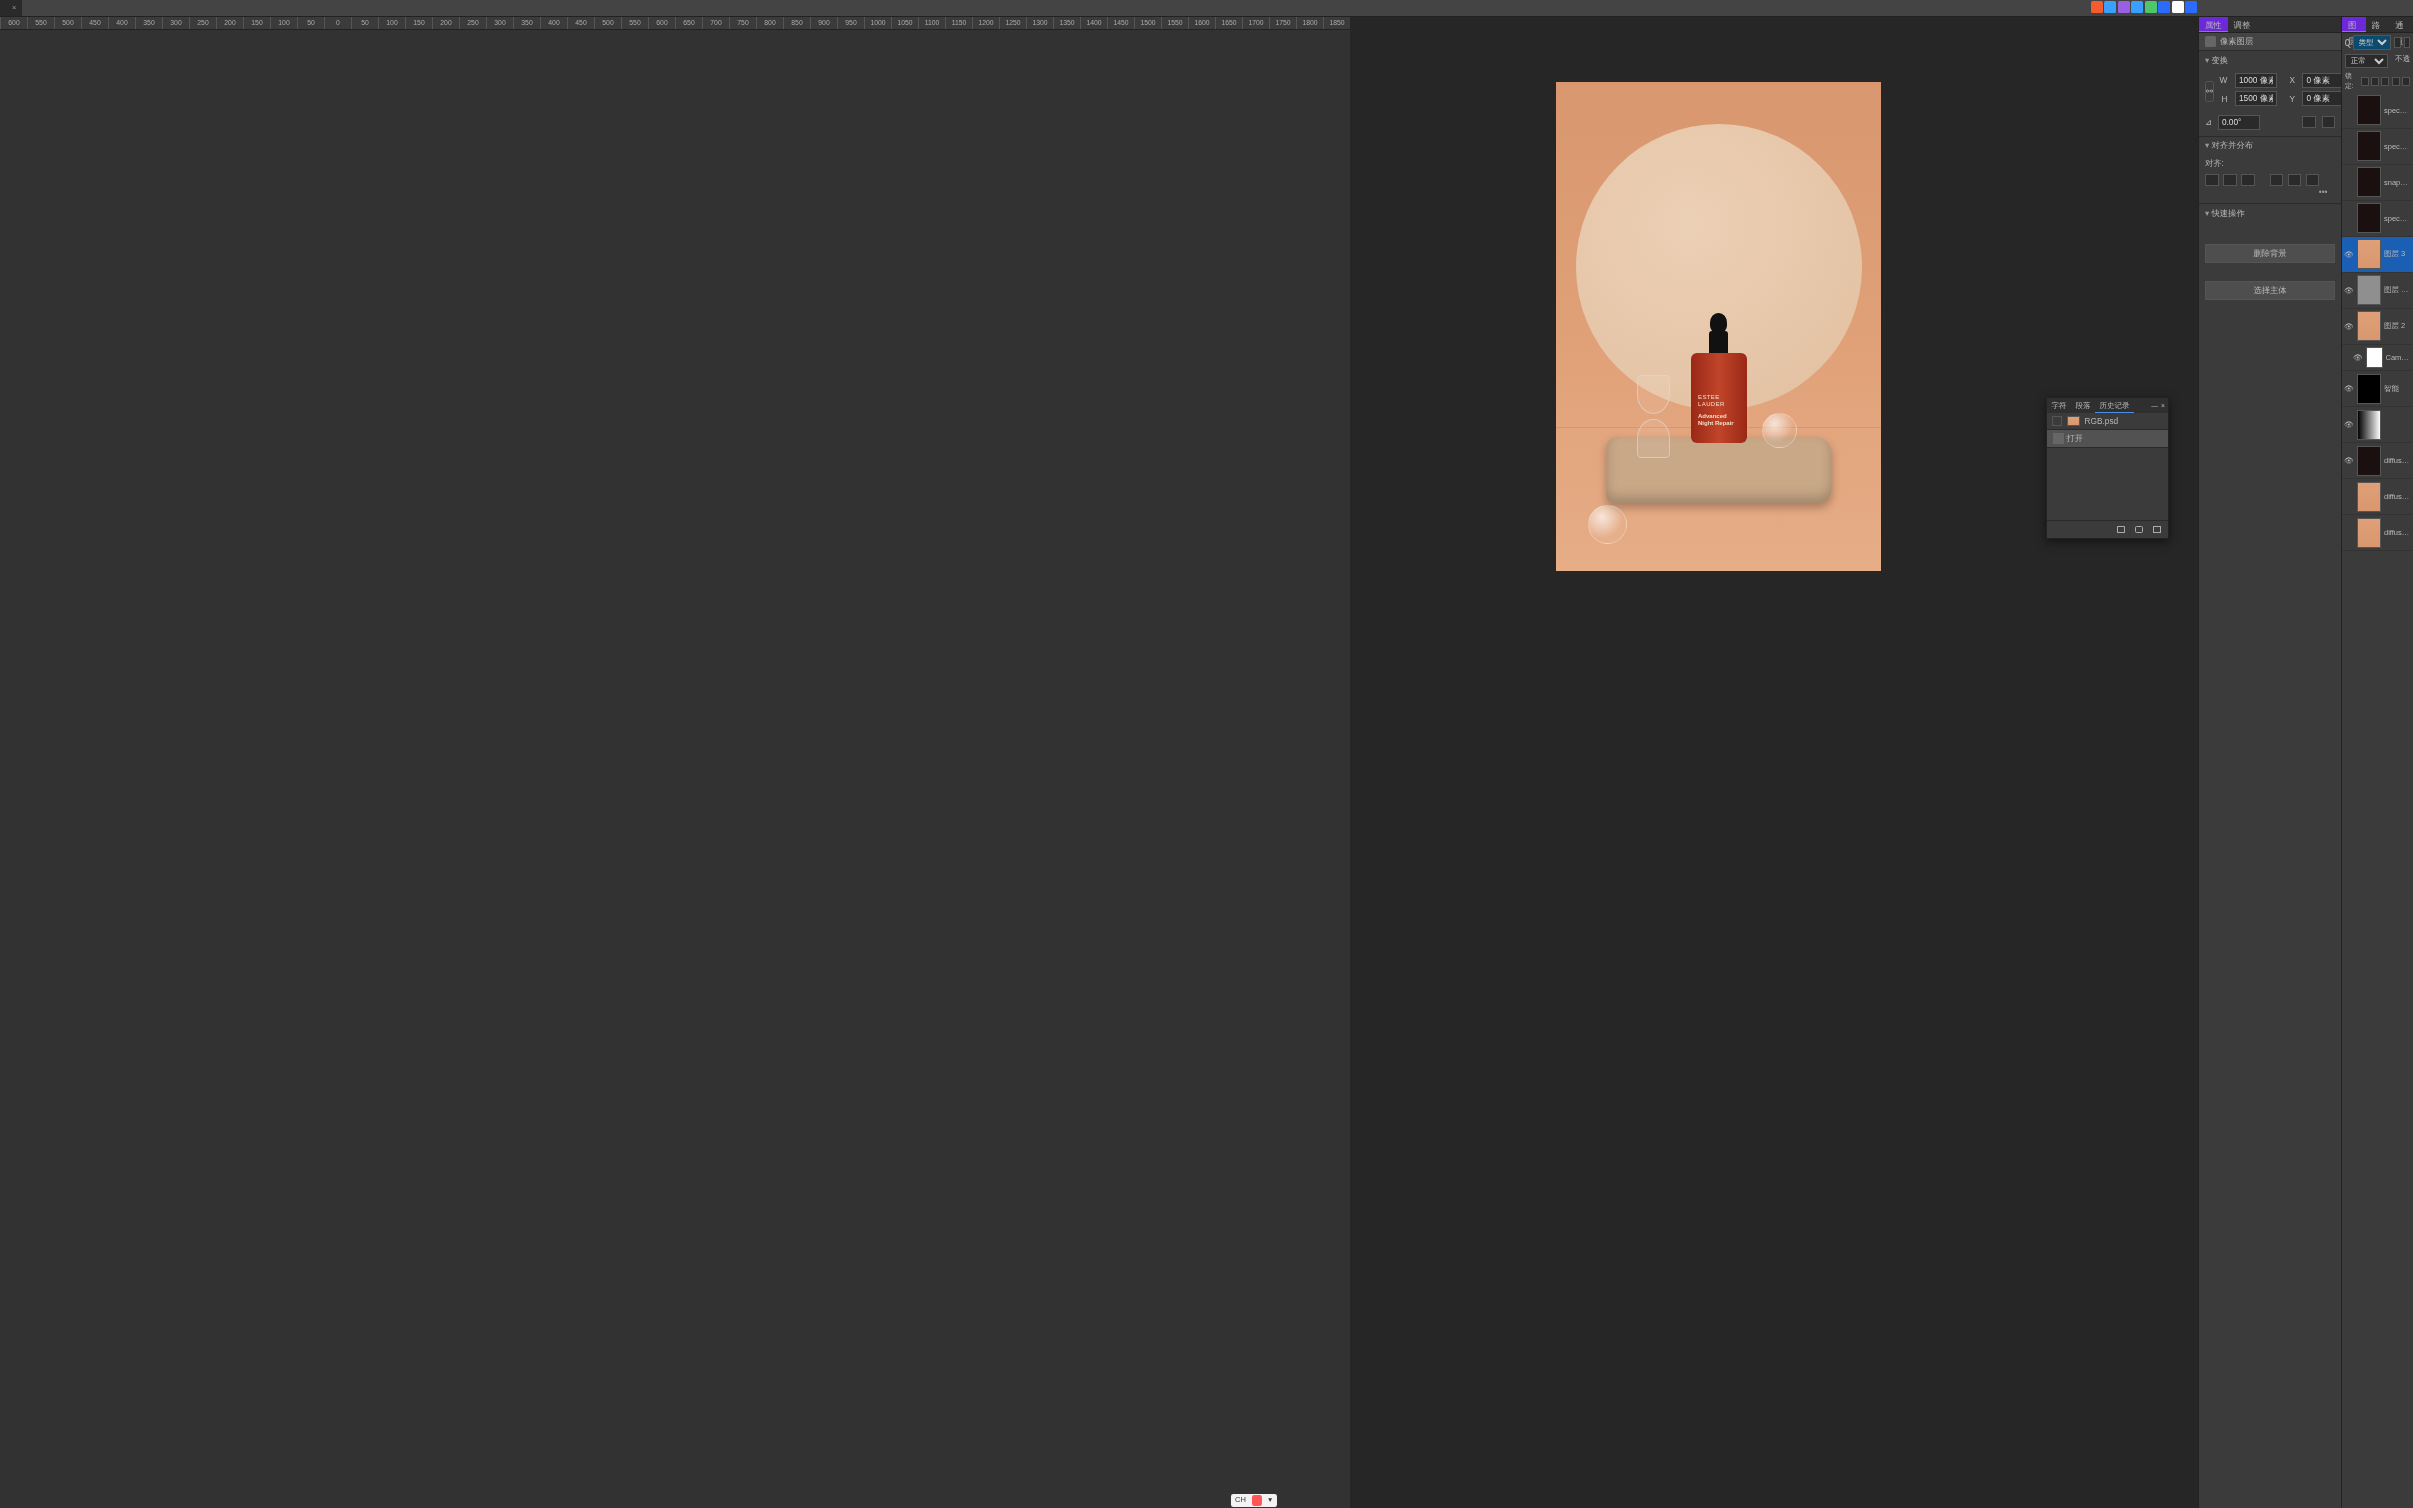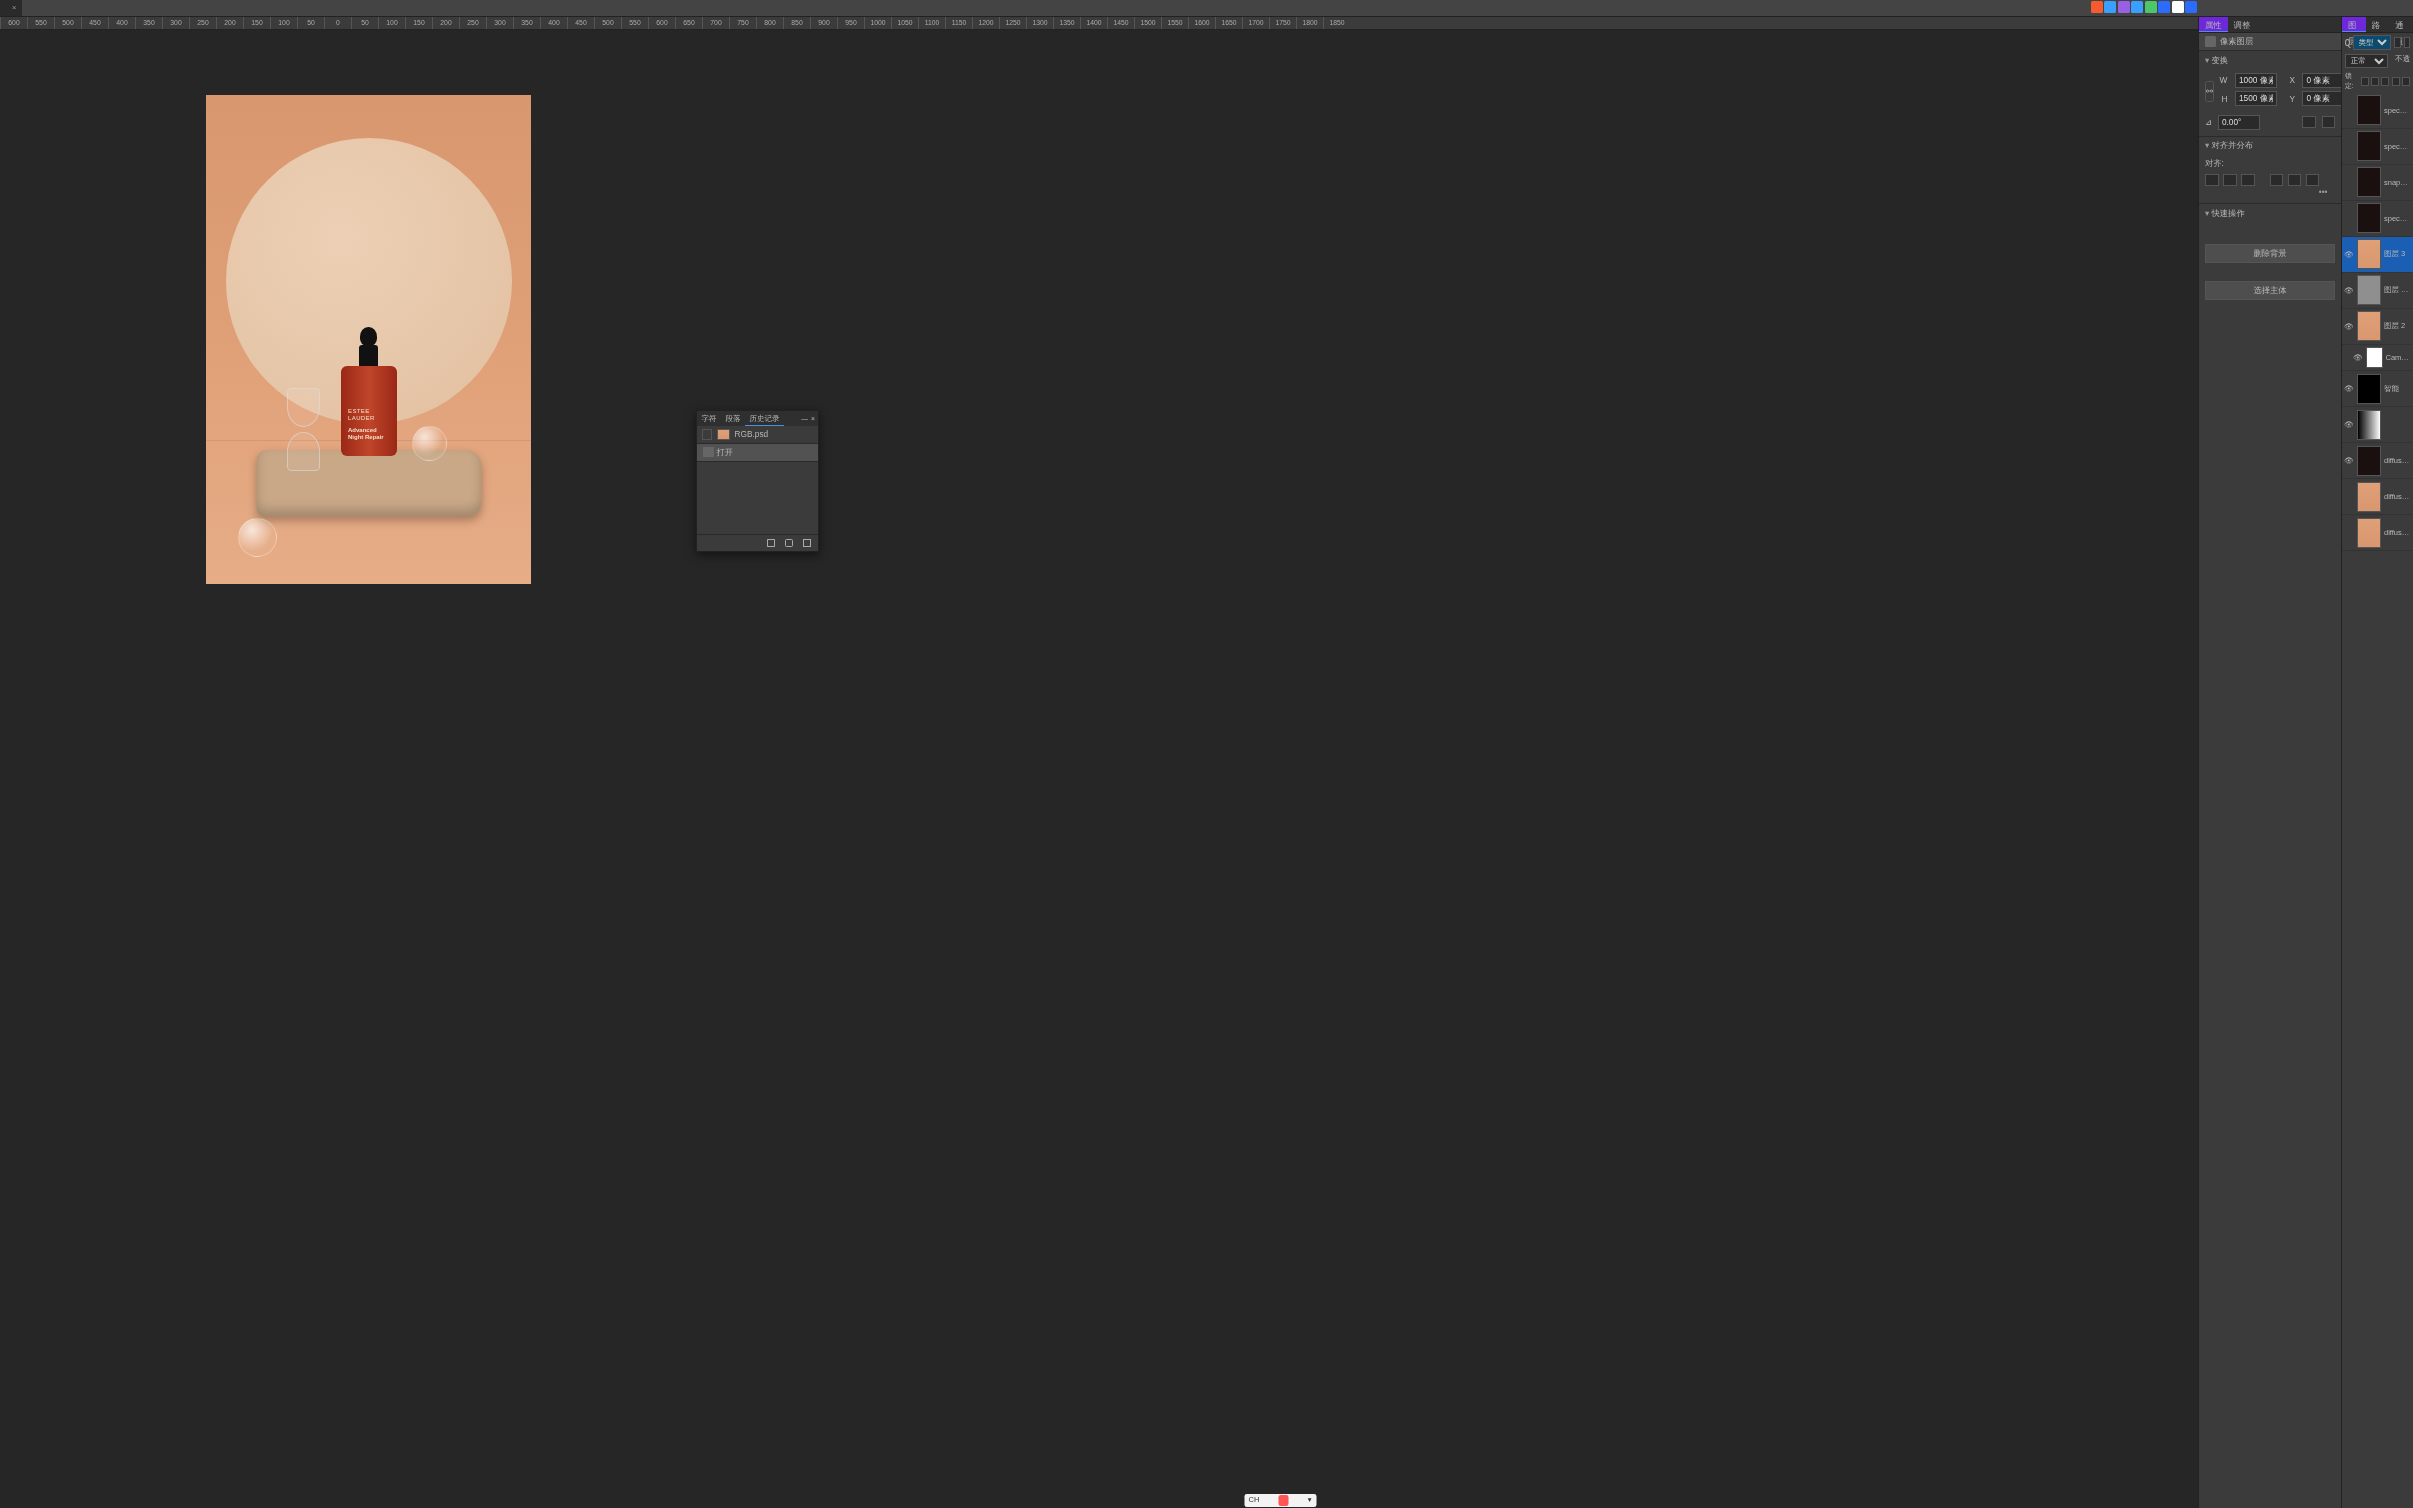--- a/index.html
+++ b/index.html
@@ -12,21 +12,21 @@
 .doc-tab { height: 16.5px; padding: 0 6px; display: flex; align-items: center; background: #2a2a2a; font-size: 7.5px; }
 .doc-tab .x { margin-left: 6px; color: #999; cursor: pointer; }
 
 .main-row { flex: 1; display: flex; position: relative; }
 
 
 .ruler-h { height: 13.5px; background: #3b3b3b; border-bottom: 0.8px solid #222; display: flex; align-items: center; overflow: hidden; font-size: 6.8px; color: #aaa; }
 .ruler-h .tick { flex: 0 0 auto; width: 27px; text-align: center; border-left: 0.8px solid #555; height: 13.5px; line-height: 9px; padding-top: 1.5px; }
 
 
-.canvas-col { flex: 1; display: flex; flex-direction: column; position: relative; }
+.canvas-col { flex: 1; display: flex; flex-direction: row; position: relative; }
 .canvas-stage { flex: 1; background: #262626; position: relative; overflow: hidden; }
 .artwork { position: absolute; left: 206px; top: 65px; width: 325px; height: 489px; background: linear-gradient(180deg, #d8976f 0%, #e0a077 50%, #e6ad87 100%); }
 .artwork::before { content: ""; position: absolute; left: 50%; top: 38%; transform: translate(-50%,-50%); width: 286px; height: 286px; border-radius: 50%; background: radial-gradient(circle at 40% 35%, #ecd0b5, #e2bfa0); }
 .stone { position: absolute; left: 50%; bottom: 68px; transform: translateX(-50%); width: 225px; height: 66px; background: #c9a887; border-radius: 10.5px 16.5px 13.5px 7.5px; box-shadow: inset 0 -6px 12px rgba(0,0,0,.2), 0 4.5px 9px rgba(0,0,0,.25); }
 .bottle { position: absolute; left: 50%; bottom: 128px; transform: translateX(-50%); width: 56px; height: 128px; }
 .bottle-body { position: absolute; bottom: 0; width: 56px; height: 90px; background: linear-gradient(90deg, #9a2816, #c0452a, #9a2816); border-radius: 6px; }
 .bottle-label { position: absolute; bottom: 15px; left: 7.5px; right: 7.5px; color: #f5dcc7; font-size: 6px; line-height: 1.2; text-align: left; }
 .bottle-drop { position: absolute; bottom: 89px; left: 18px; width: 19.5px; height: 22.5px; background: #111; border-radius: 3px 3px 1.5px 1.5px; }
 .bottle-bulb { position: absolute; bottom: 110px; left: 19.5px; width: 16.5px; height: 19.5px; background: #111; border-radius: 50% 50% 40% 40%; }
 .hourglass { position: absolute; bottom: 113px; left: 81px; width: 33px; height: 83px; }
@@ -103,21 +103,21 @@
 .hp-footer .fic { width: 10.5px; height: 10.5px; cursor: pointer; position: relative; }
 .fic.cam::before { content: ""; position: absolute; inset: 1.5px; border: 0.8px solid #aaa; border-radius: 1.5px; }
 .fic.trash::before { content: ""; position: absolute; inset: 1.5px; border: 0.8px solid #aaa; }
 .fic.new::before { content: ""; position: absolute; inset: 1.5px; border: 0.8px solid #aaa; border-radius: 0.8px; }
 
 
 .ext-icons { position: absolute; top: 0; right: 216px; height: 13.5px; display: flex; gap: 1.5px; align-items: center; }
 .ext-icons .sq { width: 12px; height: 12px; border-radius: 1.5px; }
 
 
-.ime-pill { position: absolute; bottom: 0.8px; left: 50%; transform: translateX(52%); background: #f3f3f3; color: #333; border-radius: 2.3px; padding: 1.5px 4.5px; font-size: 7.5px; display: flex; gap: 19px; align-items: flex-start; }
+.ime-pill { position: absolute; bottom: 0.8px; left: 50%; transform: translateX(52%); background: #f3f3f3; color: #333; border-radius: 2.3px; padding: 1.5px 4.5px; font-size: 7.5px; display: flex; gap: 6px; align-items: flex-start; }
 .ime-pill .sogou { width: 10.5px; height: 10.5px; background: #f55; border-radius: 2.3px; }
 
 
 .thumb.dark { background: #1a1010; }
 .thumb.peach { background: linear-gradient(#e0a077,#d8976f); }
 .thumb.grey { background: #8f8f8f; }
 .thumb.white { background: #fff; }
 .thumb.black { background: #000; }
 .thumb.mask { background: linear-gradient(90deg,#000,#fff); }
 </style>

